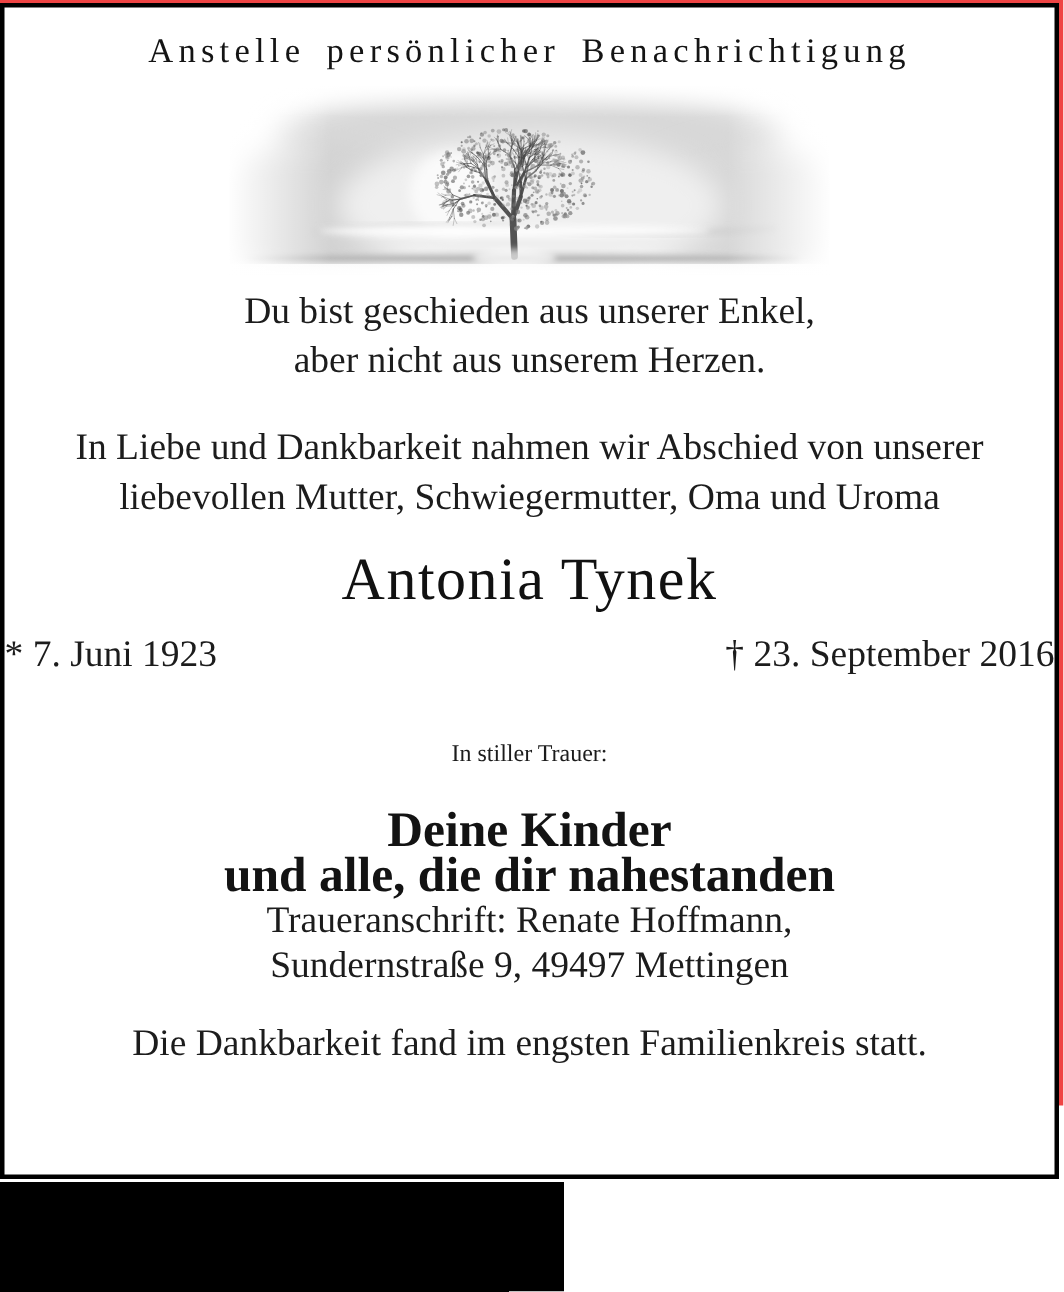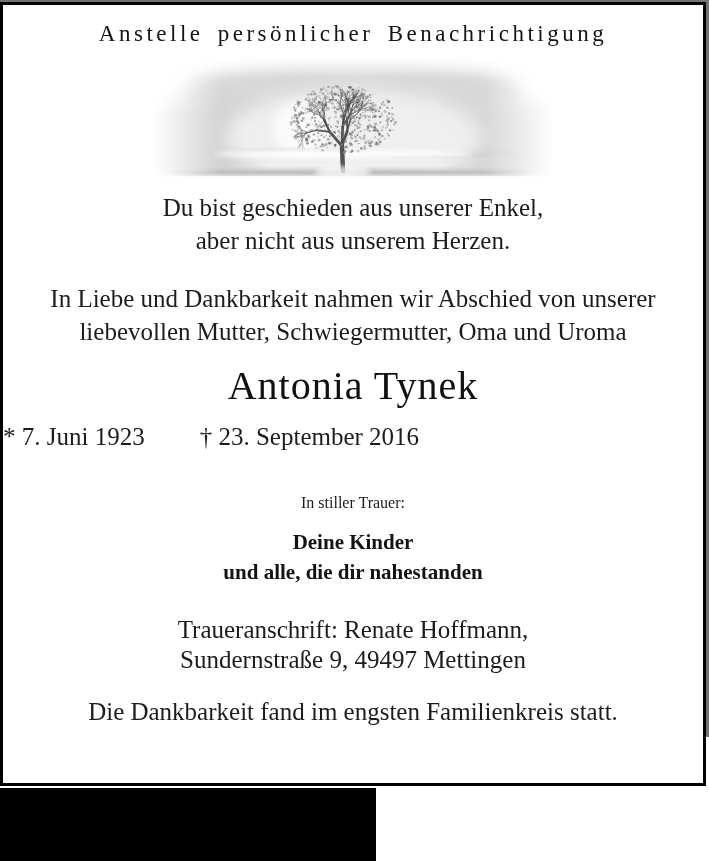--- a/index.html
+++ b/index.html
@@ -7,21 +7,21 @@
     padding: 0;
     background: #ffffff;
     width: 709px;
     height: 861px;
     overflow: hidden;
   }
   .page {
     position: relative;
     width: 709px;
     height: 737px;
-    background: #737373;
+    background: #ef4444;
     font-family: "Liberation Serif", "DejaVu Serif", serif;
     color: #1c1c1c;
     text-decoration: underline;
   }
   .notice-box {
     position: absolute;
     left: 0;
     top: 2px;
     width: 706px;
     height: 784px;
@@ -74,38 +74,37 @@
     font-weight: normal;
     line-height: 66px;
     letter-spacing: 1px;
     color: #111111;
   }
   .dates {
     margin-top: 2px;
     font-size: 25px;
     line-height: 32px;
     display: flex;
-    justify-content: flex-start;
+    justify-content: space-between;
     gap: 55px;
   }
   .mourning-label {
     margin-top: 34px;
     font-size: 16px;
     line-height: 32px;
   }
   .mourners {
-    margin-top: 8px;
-    font-size: 21px;
+    margin-top: 20px;
+    font-size: 33px;
     font-weight: bold;
     line-height: 30px;
     color: #131313;
     text-align: center;
   }
   .address {
-    margin-top: 28px;
     font-size: 25px;
     line-height: 30px;
   }
   .closing {
     margin-top: 22px;
     font-size: 25px;
     line-height: 30px;
   }
   .bottom-block {
     position: absolute;

